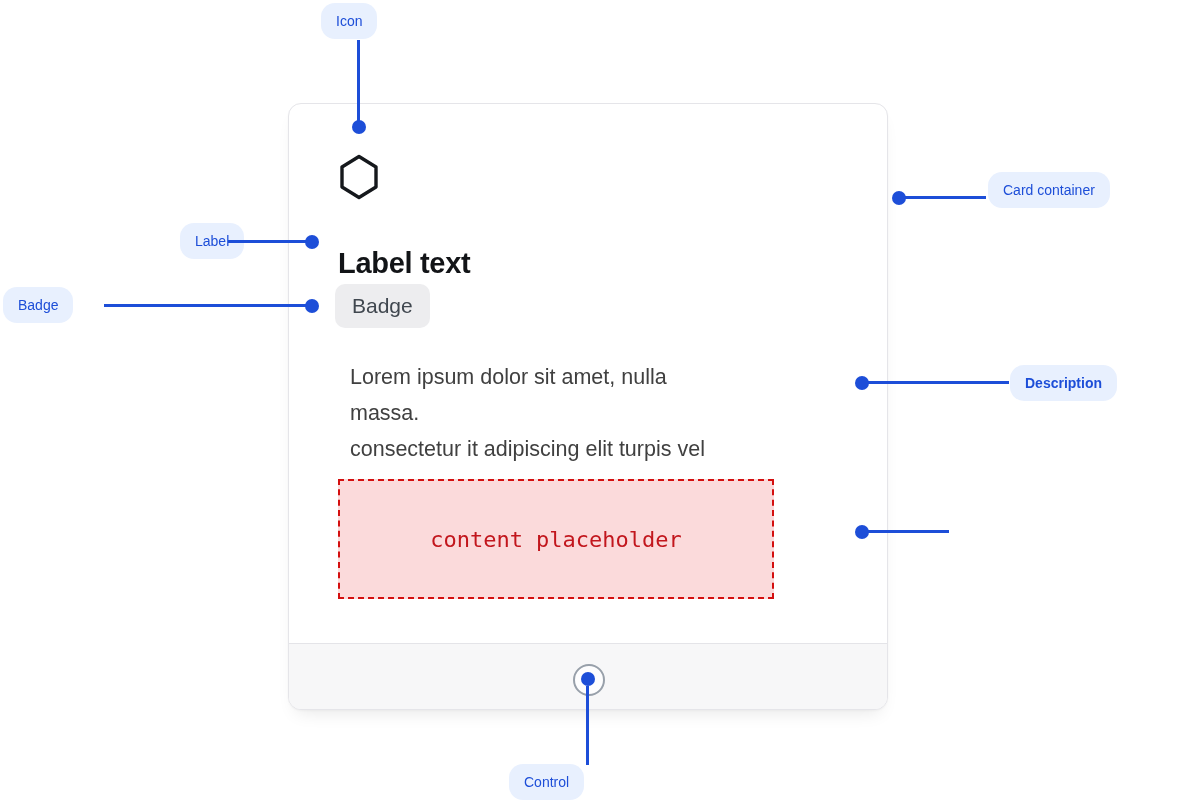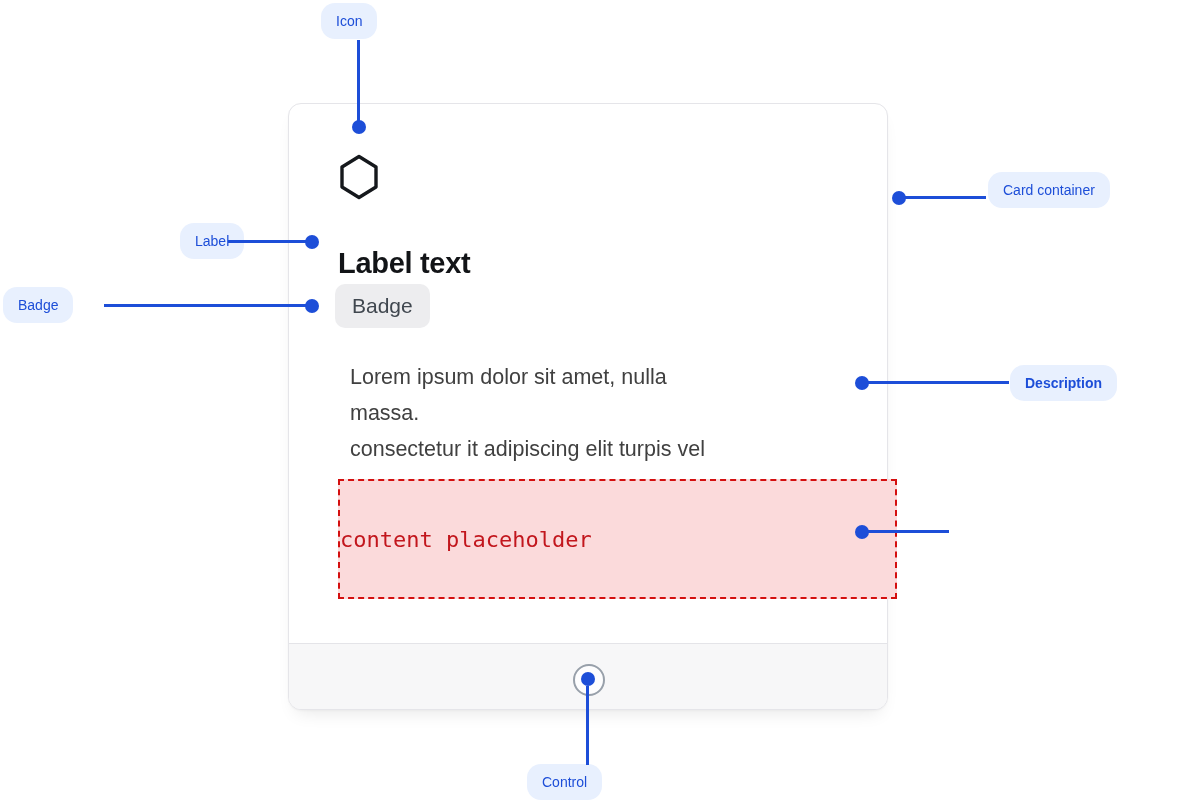--- a/index.html
+++ b/index.html
@@ -22,23 +22,23 @@
   .card-badge{
     position:absolute;left:46px;top:180px;
     background:#ededef;color:#40474f;font-size:21px;line-height:26px;
     padding:9px 17px;border-radius:10px;display:inline-block;
   }
   .card-desc{
     position:absolute;left:49px;top:255px;width:460px;
     font-size:21.5px;line-height:36px;color:#404040;margin-left:12px;
   }
   .card-placeholder{
-    position:absolute;left:49px;top:375px;width:559px;height:120px;
+    position:absolute;left:49px;top:375px;width:436px;height:120px;
     background:#fbdadb;border:2px dashed #d40f0f;box-sizing:border-box;
-    display:flex;align-items:center;
+    display:flex;align-items:center;justify-content:center;
     font-family:"DejaVu Sans Mono","Liberation Mono",monospace;
     font-size:22px;color:#c2161d;
   }
   .card-footer{
     position:absolute;left:0;right:0;bottom:0;height:65px;
     background:#f7f7f8;border-top:1px solid #e4e4e8;
     border-radius:0 0 12px 12px;
   }
   .card-control{
     position:absolute;left:284px;top:560px;width:32px;height:32px;
@@ -107,15 +107,15 @@
 
   <div class="dot" style="left:855px;top:376px;"></div>
   <div class="line-h" style="left:868px;top:381px;width:141px;"></div>
   <div class="pill" style="left:1010px;top:365px;font-weight:bold;">Description</div>
 
   <div class="dot" style="left:855px;top:525px;"></div>
   <div class="line-h" style="left:868px;top:530px;width:81px;"></div>
 
   <div class="dot" style="left:581px;top:672px;"></div>
   <div class="line-v" style="left:586px;top:686px;height:79px;"></div>
-  <div class="pill" style="left:527px;top:764px;">Control</div>
+  <div class="pill" style="left:509px;top:764px;">Control</div>
 
 </div>
 
 </body></html>

